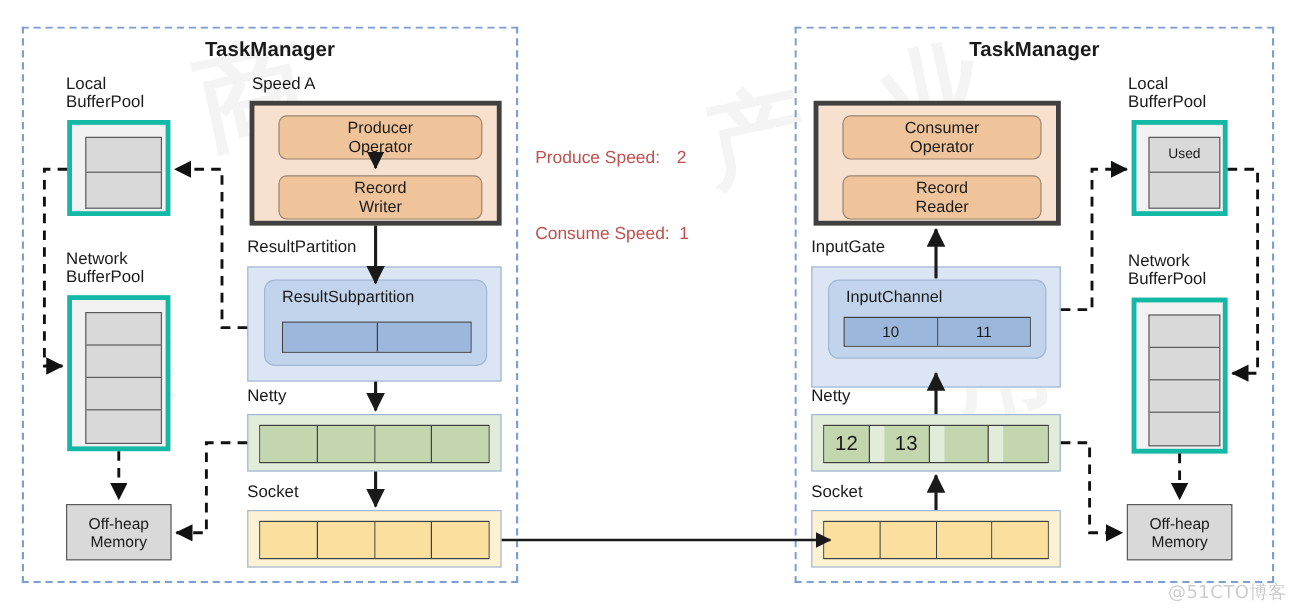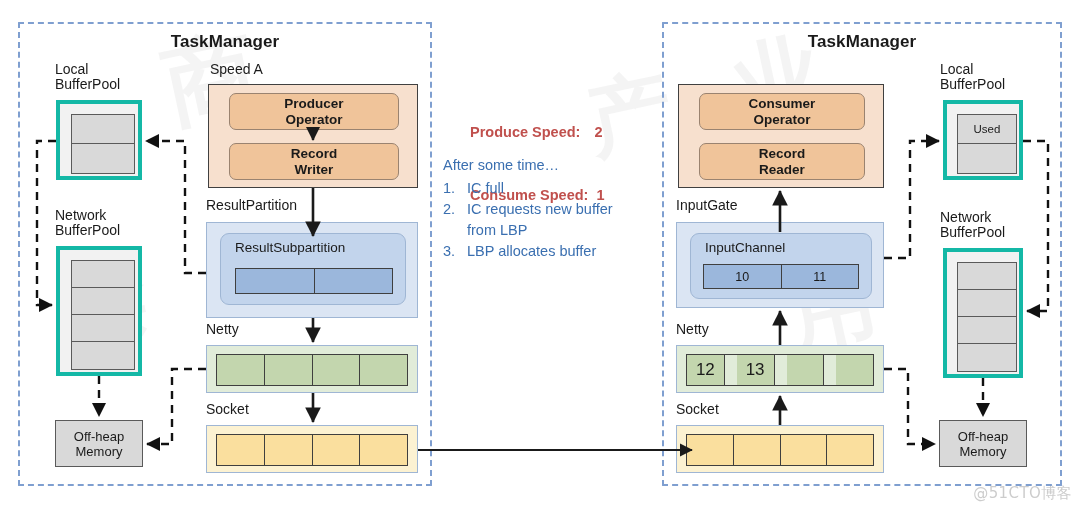--- a/index.html
+++ b/index.html
@@ -73,22 +73,21 @@
     text-align: center;
     font-size: 13px;
     line-height: 15px;
     color: #1a1a1a;
     white-space: pre-line;
   }
 
   
   .task-outer {
     background: #f7e0ce;
-    border: 1px solid #404040;
-    font-weight: bold;
+    border: 4px solid #404040;
   }
   .task-inner {
     background: #f0c49a;
     border: 1px solid #9a8370;
     border-radius: 7px;
     display: flex;
     align-items: center;
     justify-content: center;
     text-align: center;
     font-size: 13.5px;
@@ -271,60 +270,45 @@
   <div class="caption" style="left:206px; top:402px;">Socket</div>
   <div class="abs socket-outer" style="left:206px; top:425px; width:212px; height:48px;">
     <div class="slot-row" style="left:9px; top:8px; width:192px; height:32px;">
       <div class="slot slot-yellow"></div>
       <div class="slot slot-yellow"></div>
       <div class="slot slot-yellow"></div>
       <div class="slot slot-yellow"></div>
     </div>
   </div>
 
-  <div class="speed-block" style="left:470px; top:80px;font-weight:bold;">
+  <div class="speed-block" style="left:446px; top:80px;">
     <div style="display:flex;">
       <span>Produce Speed:</span>
       <span style="margin-left:14px;">2</span>
     </div>
     <div style="display:flex;">
       <span>Consume Speed:</span>
       <span style="margin-left:8px;">1</span>
     </div>
   </div>
 
-  <div class="steps-block" style="left:443px; top:155px; width:200px;">
-    <div class="steps-head">After some time…</div>
-    <div class="step">
-      <span class="num">1.</span>
-      <span class="txt">IC full</span>
-    </div>
-    <div class="step">
-      <span class="num">2.</span>
-      <span class="txt">IC requests new buffer from LBP</span>
-    </div>
-    <div class="step">
-      <span class="num">3.</span>
-      <span class="txt">LBP allocates buffer</span>
-    </div>
-  </div>
 
   <div class="abs tm-panel" style="left:662px; top:22px; width:400px; height:464px;"></div>
   <div class="tm-title" style="left:662px; top:32px; width:400px;">TaskManager</div>
 
   <div class="caption" style="left:680px; top:62px;margin-top:48px;">Task B</div>
   <div class="abs task-outer" style="left:678px; top:84px; width:206px; height:104px;">
     <div class="abs task-inner" style="left:20px; top:8px; width:166px; height:37px;">Consumer
 Operator</div>
     <div class="abs task-inner" style="left:20px; top:58px; width:166px; height:37px;">Record
 Reader</div>
   </div>
 
   <div class="caption" style="left:676px; top:198px;">InputGate</div>
-  <div class="abs rp-outer" style="left:676px; top:222px; width:208px; height:86px;">
+  <div class="abs rp-outer" style="left:676px; top:222px; width:208px; height:101px;">
     <div class="abs rp-inner" style="left:13px; top:10px; width:182px; height:66px;">
       <div class="rp-label">InputChannel</div>
       <div class="slot-row" style="left:12px; top:30px; width:156px; height:25px;">
         <div class="slot slot-blue small-num">10</div>
         <div class="slot slot-blue small-num">11</div>
       </div>
     </div>
   </div>
 
   <div class="caption" style="left:676px; top:322px;">Netty</div>

